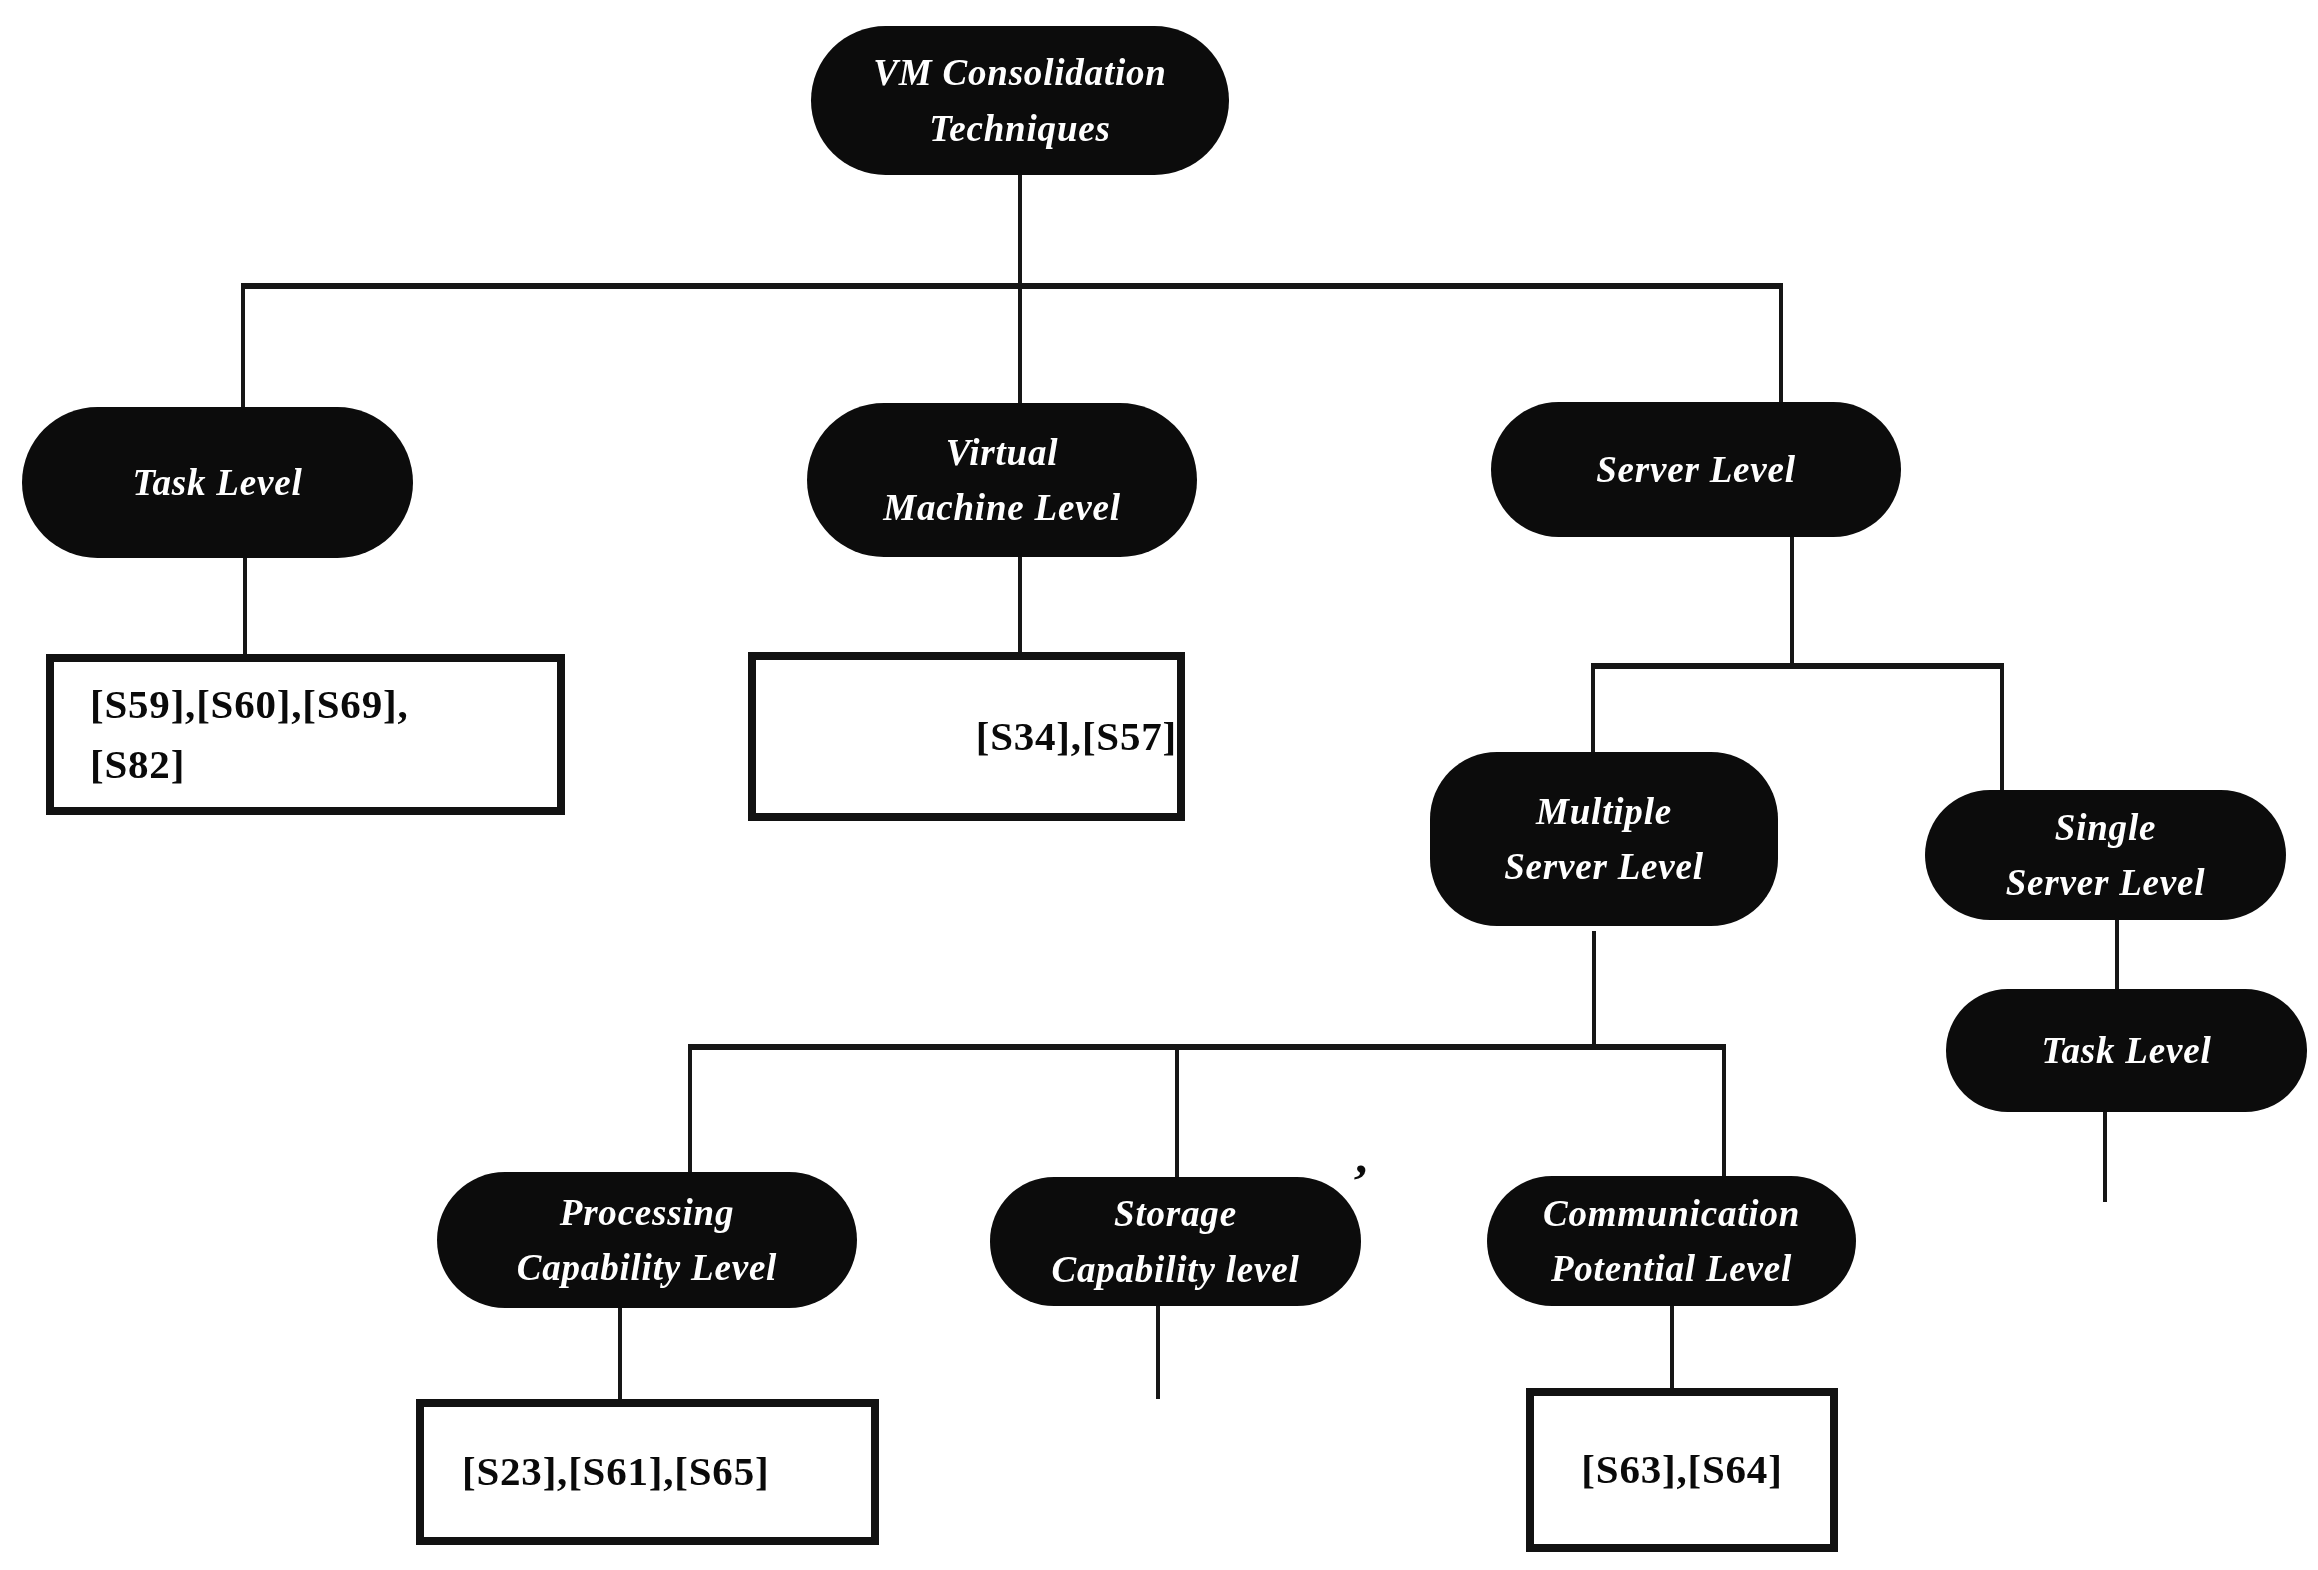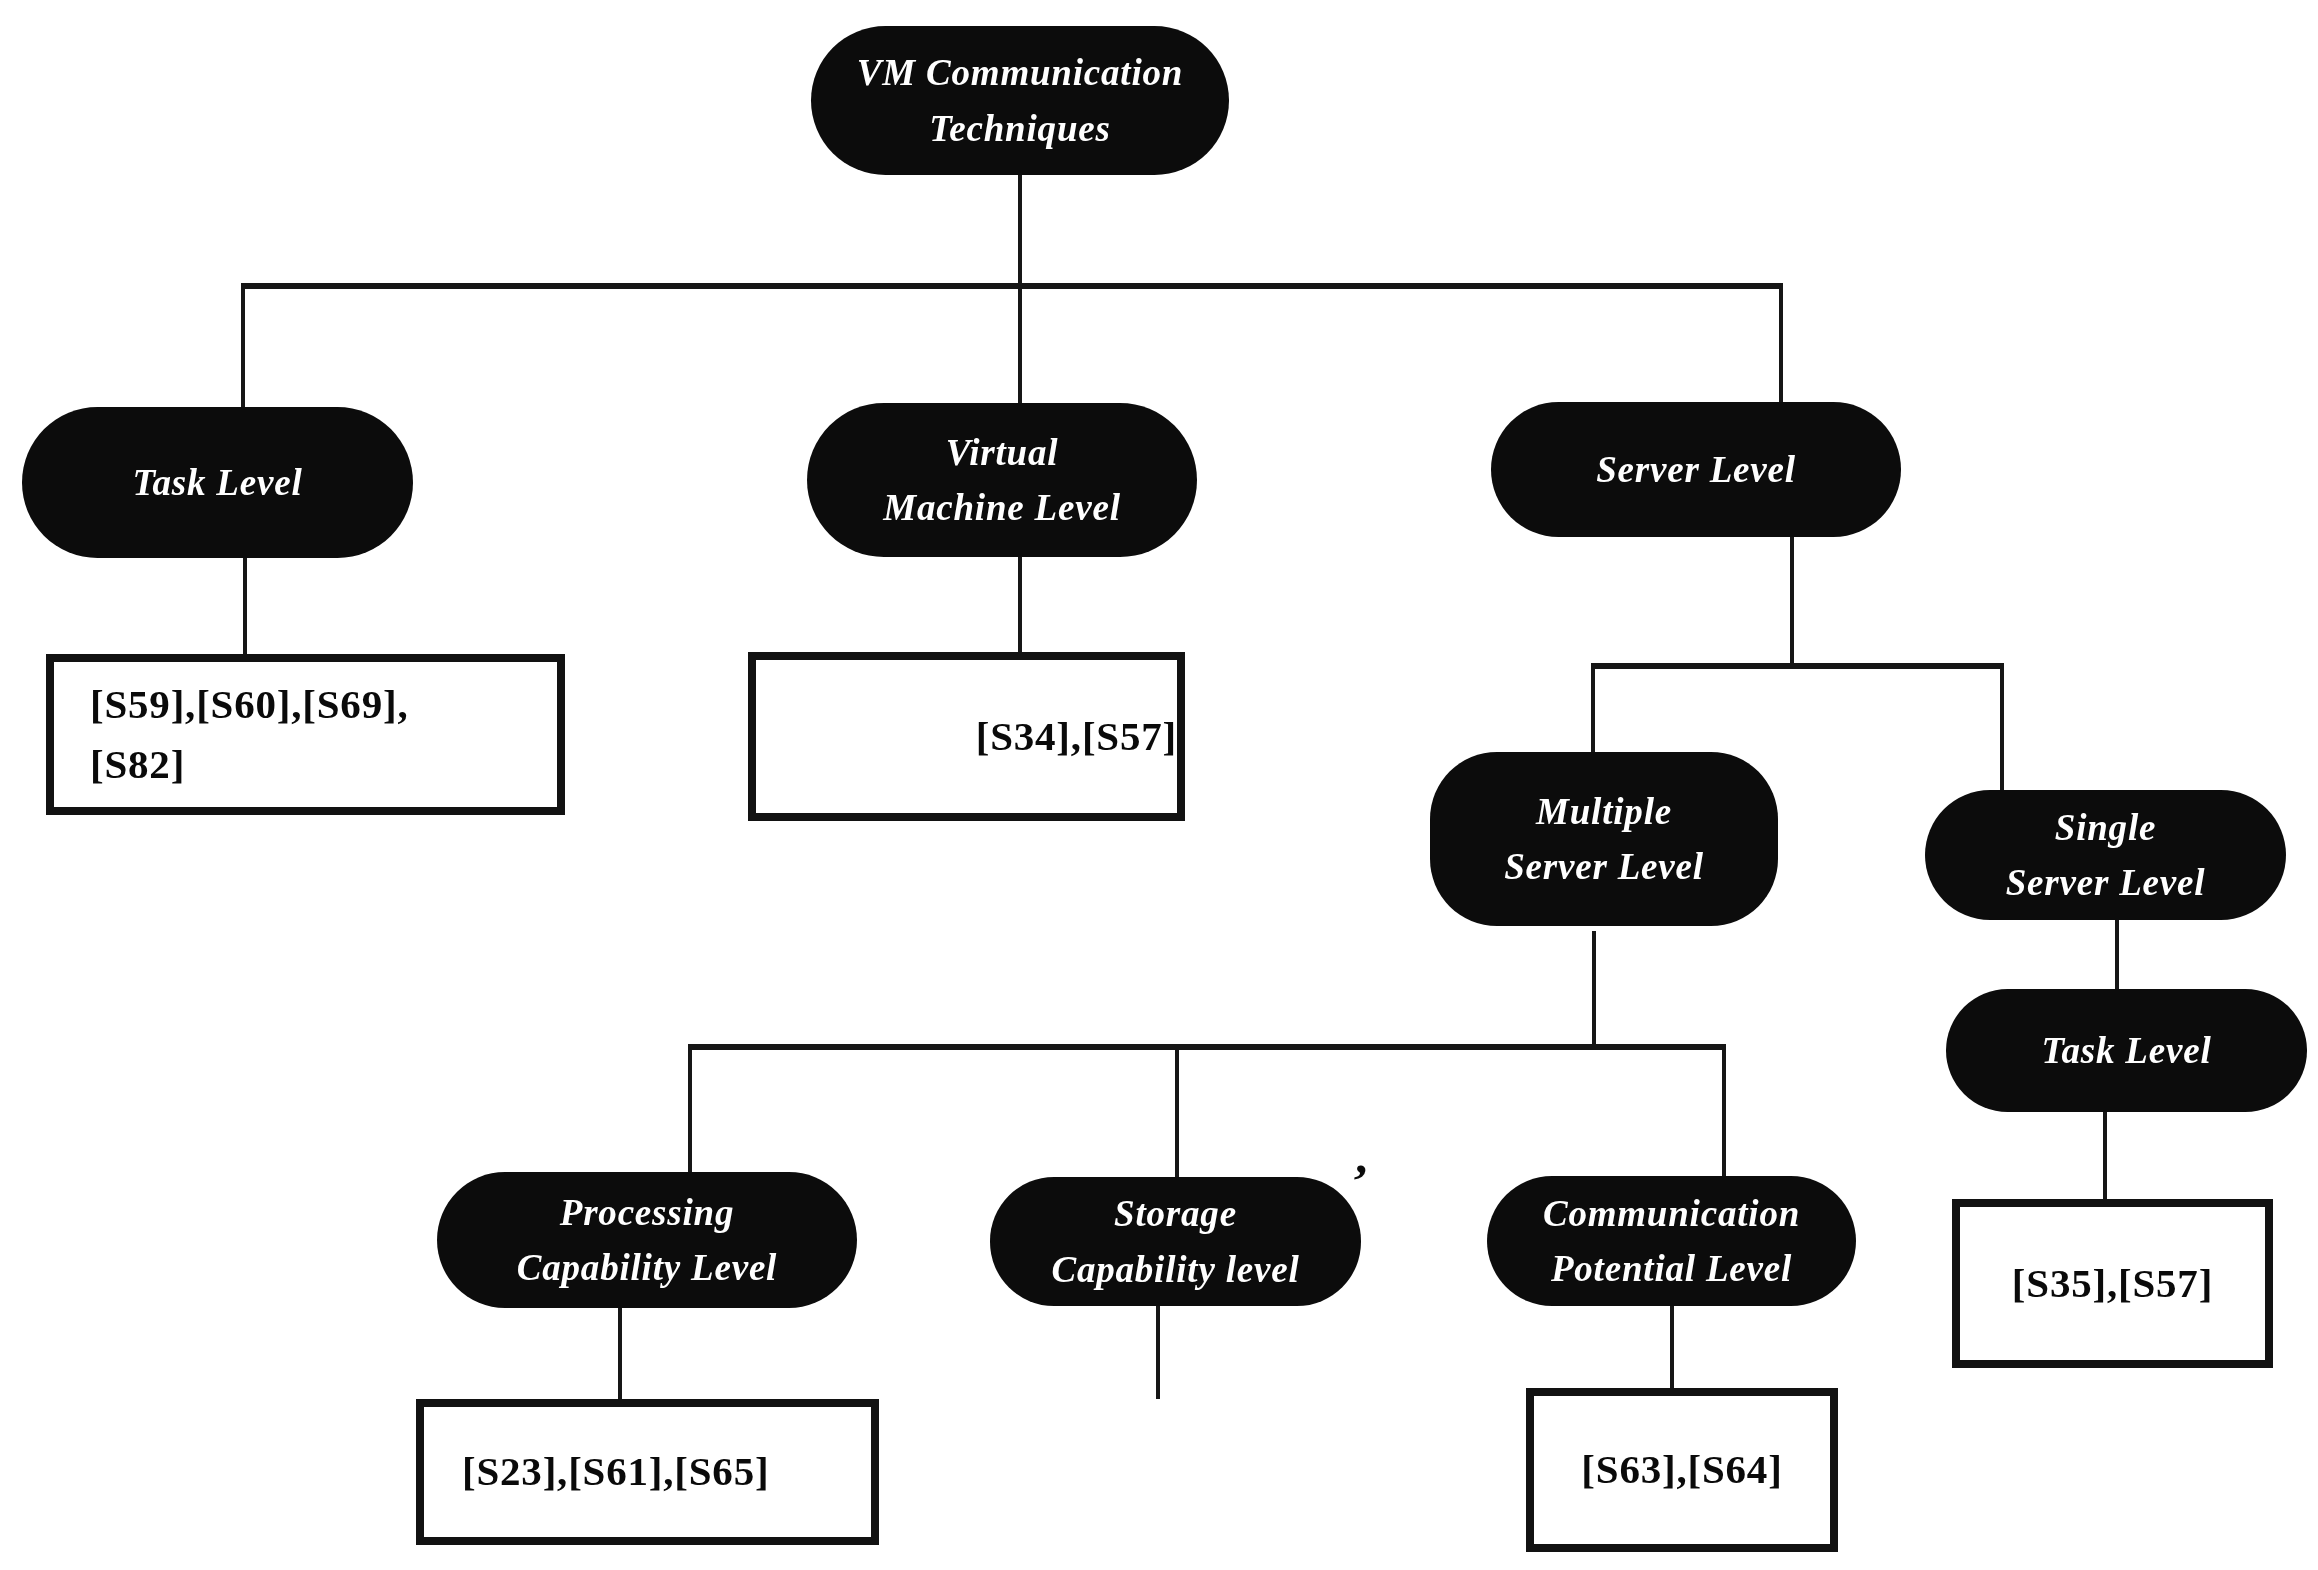--- a/index.html
+++ b/index.html
@@ -93,21 +93,21 @@
   <div class="edge h" style="left:688px; top:1044px; width:1038px;"></div>
   <div class="edge v" style="left:688px; top:1044px; height:129px;"></div>
   <div class="edge v" style="left:1175px; top:1044px; height:135px;"></div>
   <div class="edge v" style="left:1722px; top:1044px; height:134px;"></div>
 
   <div class="edge v" style="left:618px; top:1304px; height:99px;"></div>
   <div class="edge v" style="left:1156px; top:1304px; height:95px;"></div>
   <div class="edge v" style="left:1670px; top:1304px; height:87px;"></div>
 
   <div class="pill" style="left:811px; top:26px; width:418px; height:149px; border-radius:75px;">
-    <span class="pill-label">VM Communication
+    <span class="pill-label">VM Consolidation
 Techniques</span>
   </div>
 
   <div class="pill" style="left:22px; top:407px; width:391px; height:151px; border-radius:76px;">
     <span class="pill-label">Task Level</span>
   </div>
 
   <div class="pill" style="left:807px; top:403px; width:390px; height:154px; border-radius:77px;">
     <span class="pill-label">Virtual
 Machine Level</span>
@@ -157,20 +157,17 @@
 
   <div class="refbox" style="left:416px; top:1399px; width:463px; height:146px; justify-content:flex-start; padding-left:38px;">
     <span class="ref-label">[S23],[S61],[S65]</span>
   </div>
 
 
   <div class="refbox" style="left:1526px; top:1388px; width:312px; height:164px; justify-content:center;">
     <span class="ref-label">[S63],[S64]</span>
   </div>
 
-  <div class="refbox" style="left:1952px; top:1199px; width:321px; height:169px; justify-content:center;">
-    <span class="ref-label">[S35],[S57]</span>
-  </div>
 
   <span class="stray" style="left:1351px; top:1153px;">’</span>
 
 </div>
 
 
 </body></html>

